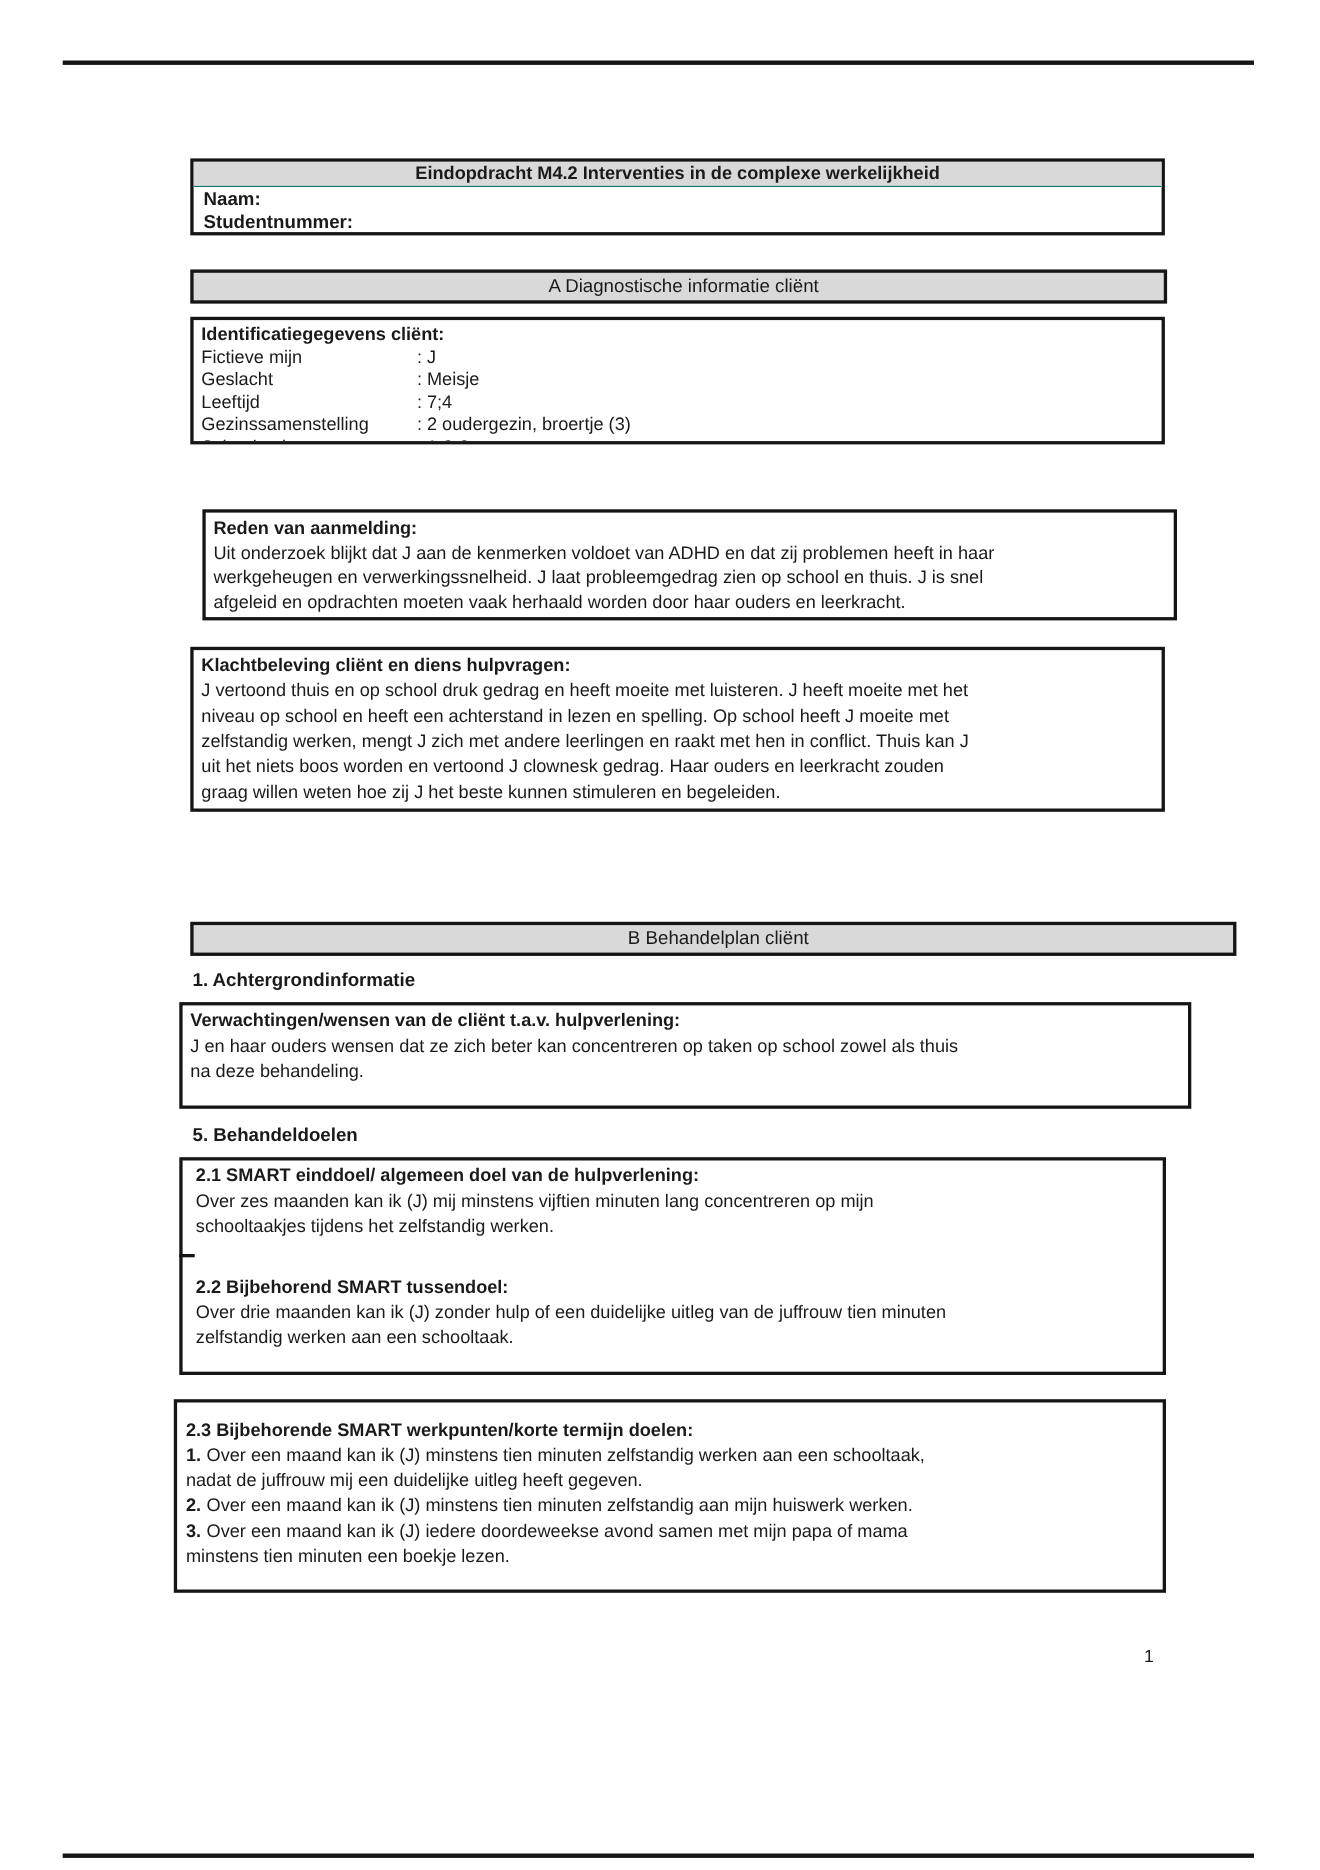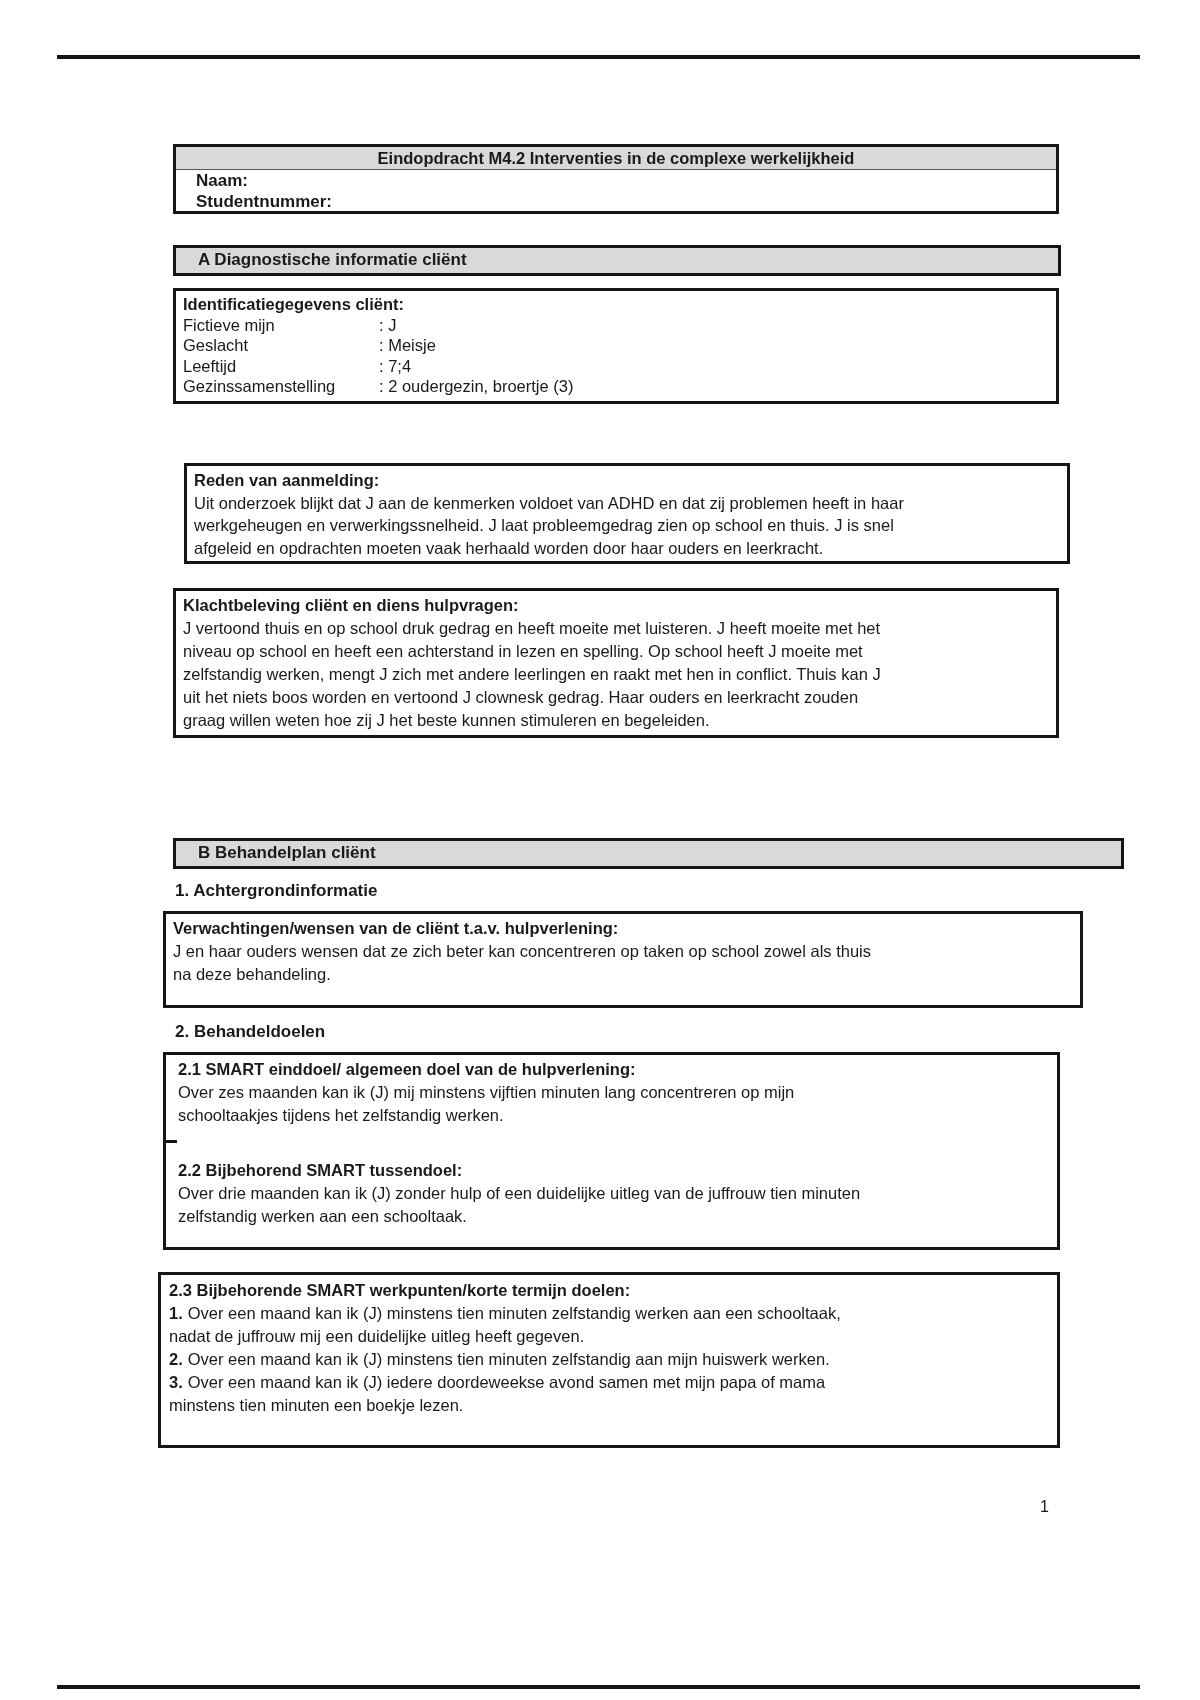--- a/index.html
+++ b/index.html
@@ -5,27 +5,27 @@
   html,body { margin:0; padding:0; background:#ffffff; }
   .page {
     position:relative; width:1200px; height:1700px; background:#ffffff;
     font-family:"Liberation Sans","DejaVu Sans",sans-serif;
     color:#1a1a1a; font-size:16.5px;
   }
   .rule { position:absolute; background:#151515; }
   .box { position:absolute; border:3px solid #151515; background:#ffffff; box-sizing:border-box; overflow:hidden; }
   .graybar {
     position:absolute; border:3px solid #151515; background:#d9d9d9; box-sizing:border-box;
-    font-weight:bold; font-size:17px; padding:2px 0 0 22px; overflow:hidden;
+    font-weight:normal; font-size:17px; padding:2px 0 0 9px; overflow:hidden;text-align:center;
   }
   .header-title {
     background:#d9d9d9; border-bottom:1px solid #0f766e;
     font-weight:bold; text-align:center; height:22px; line-height:22px; font-size:16.5px;
   }
-  .header-row { padding-left:20px; line-height:21px; font-weight:bold; font-size:17px; }
+  .header-row { padding-left:9px; line-height:21px; font-weight:bold; font-size:17px; }
   .bx-heading { font-weight:bold; }
   .prelines { white-space:pre-line; }
   .pad { padding:3px 7px; }
   .id-row { display:flex; line-height:20.5px; }
   .id-label { width:196px; flex:0 0 196px; }
   .lh21 { line-height:20.5px; }
   .lh225 { line-height:22.5px; }
   .lh23 { line-height:23px; }
   .free-heading { position:absolute; font-weight:bold; font-size:17px; }
   .item-num { font-weight:bold; margin-right:5px; }
@@ -93,38 +93,38 @@
   <div class="graybar" style="left:173px; top:838px; width:951px; height:31px;">B Behandelplan cliënt</div>
 
   <div class="free-heading" style="left:175px; top:881px;">1. Achtergrondinformatie</div>
 
   <div class="box pad" style="left:163px; top:911px; width:920px; height:97px;">
     <div class="bx-heading lh23">Verwachtingen/wensen van de cliënt t.a.v. hulpverlening:</div>
     <div class="prelines lh23">J en haar ouders wensen dat ze zich beter kan concentreren op taken op school zowel als thuis
 na deze behandeling.</div>
   </div>
 
-  <div class="free-heading" style="left:175px; top:1022px;">2. Behandeldoelen</div>
+  <div class="free-heading" style="left:175px; top:1022px;">5. Behandeldoelen</div>
 
   <div class="box pad" style="left:163px; top:1052px; width:897px; height:198px;padding-left:12px;">
     <div>
       <div class="bx-heading lh23">2.1 SMART einddoel/ algemeen doel van de hulpverlening:</div>
       <div class="prelines lh23">Over zes maanden kan ik (J) mij minstens vijftien minuten lang concentreren op mijn
 schooltaakjes tijdens het zelfstandig werken.</div>
     </div>
     <div style="margin-top:32px;">
       <div class="bx-heading lh23">2.2 Bijbehorend SMART tussendoel:</div>
       <div class="prelines lh23">Over drie maanden kan ik (J) zonder hulp of een duidelijke uitleg van de juffrouw tien minuten
 zelfstandig werken aan een schooltaak.</div>
     </div>
   </div>
 
   <div class="rule" style="left:163px; top:1140px; width:14px; height:3px;"></div>
 
-  <div class="box" style="left:158px; top:1272px; width:902px; height:176px; padding:4px 8px;">
+  <div class="box" style="left:158px; top:1272px; width:902px; height:176px; padding:14px 8px;">
     <div class="bx-heading lh23">2.3 Bijbehorende SMART werkpunten/korte termijn doelen:</div>
     <div class="prelines lh23"><span class="item-num">1.</span><span>Over een maand kan ik (J) minstens tien minuten zelfstandig werken aan een schooltaak,
 nadat de juffrouw mij een duidelijke uitleg heeft gegeven.</span></div>
     <div class="prelines lh23"><span class="item-num">2.</span><span>Over een maand kan ik (J) minstens tien minuten zelfstandig aan mijn huiswerk werken.</span></div>
     <div class="prelines lh23"><span class="item-num">3.</span><span>Over een maand kan ik (J) iedere doordeweekse avond samen met mijn papa of mama
 minstens tien minuten een boekje lezen.</span></div>
   </div>
 
   <div class="page-number" style="left:1040px; top:1498px;">1</div>
 

